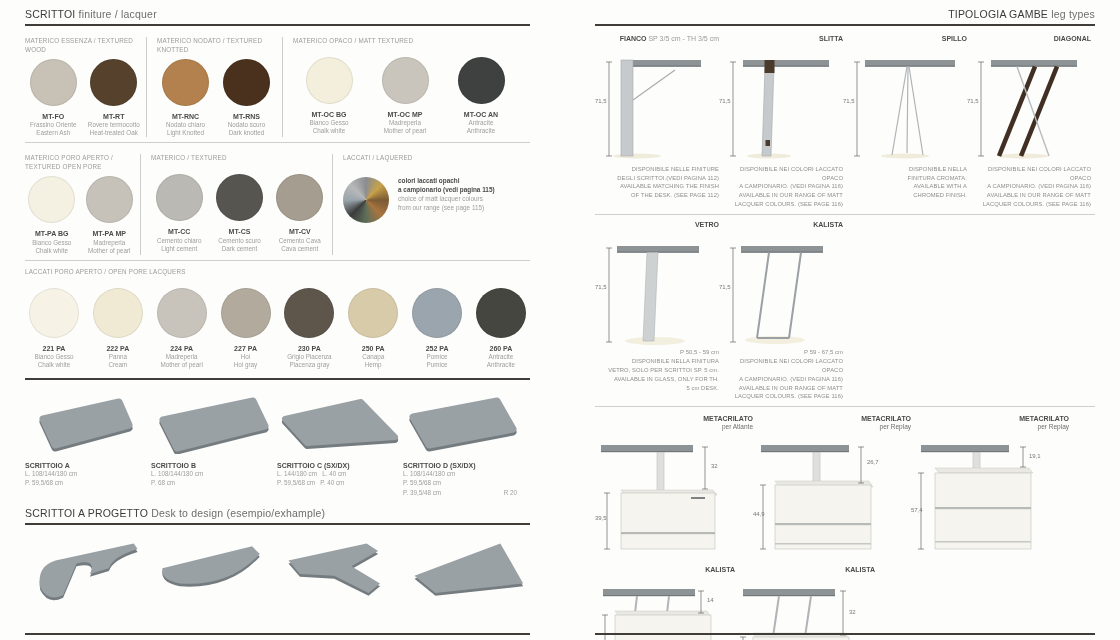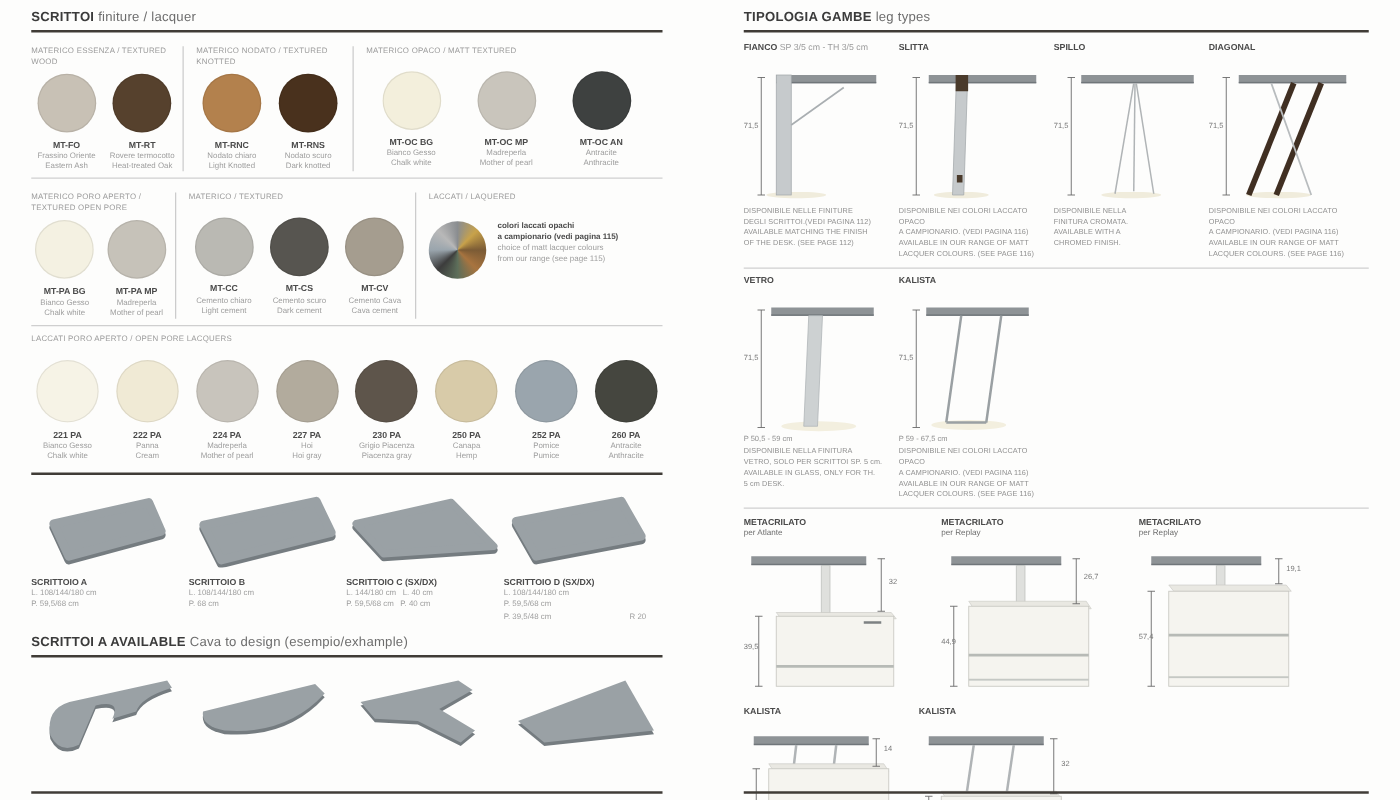--- a/index.html
+++ b/index.html
@@ -1,21 +1,21 @@
 <!DOCTYPE html>
 <html><head>
 <meta charset="utf-8">
 <style>
   html,body{margin:0;padding:0;background:#fff;}
   .page{position:relative;width:1120px;height:640px;background:#fdfdfc;font-family:"Liberation Sans",sans-serif;color:#3b3b3b;overflow:hidden;}
   .col{position:absolute;top:0;height:640px;}
   .colL{left:25px;width:505px;}
-  .colR{left:595px;width:500px;}
+  .colR{left:595px;width:500px;text-align:right;}
   .shead{margin-top:8px;margin-bottom:4px;font-size:10.5px;letter-spacing:.2px;}
-  .shead .b{font-weight:bold;color:#3b3b3b;}
+  .shead .b{font-weight:normal;color:#3b3b3b;}
   .shead .s{color:#6d6d6d;}
   .ruleD{height:2px;background:#403c37;}
   .ruleL{height:1px;background:#cfcfcf;}
   .frow{display:flex;padding:11px 0 5px;}
   .fg{box-sizing:border-box;}
   .bl{border-left:1px solid #ccc;padding-left:10px;}
   .gl{font-size:6.3px;color:#9b9b9b;line-height:1.35;min-height:15px;letter-spacing:.2px;}
   .sws{display:flex;margin-top:5px;}
   .sw{width:57px;text-align:center;margin-right:4px;}
   .dot{width:47px;height:47px;border-radius:50%;margin:0 auto 6px;display:block;}
@@ -279,22 +279,22 @@
         <div class="tdim">L. 108/144/180 cm</div>
         <div class="tdim">P. 59,5/68 cm</div>
         <div class="tdim" style="position:relative">
           <span>P. 39,5/48 cm</span>
           <span class="rlab" style="bottom:0">R 20</span>
         </div>
       </div>
     </div>
 
     <div class="shead m3">
-      <span class="b">SCRITTOI A AVAILABLE</span>
-      <span class="s">Cava to design (esempio/exhample)</span>
+      <span class="b">SCRITTOI A PROGETTO</span>
+      <span class="s">Desk to design (esempio/exhample)</span>
     </div>
     <div class="ruleD"></div>
     <div class="prow">
       <div class="pcell">
         <svg width="124" height="78" viewBox="0 0 130 80">
           <path d="M16,56 Q12,34 32,28 L114,10 L118,16 Q92,24 88,36 L68,42 Q76,26 54,31 L40,64 Q24,72 16,56 Z" transform="translate(0,3)" fill="#757c80"></path>
           <path d="M16,56 Q12,34 32,28 L114,10 L118,16 Q92,24 88,36 L68,42 Q76,26 54,31 L40,64 Q24,72 16,56 Z" fill="#9aa1a5"></path>
         </svg>
         
       </div>

